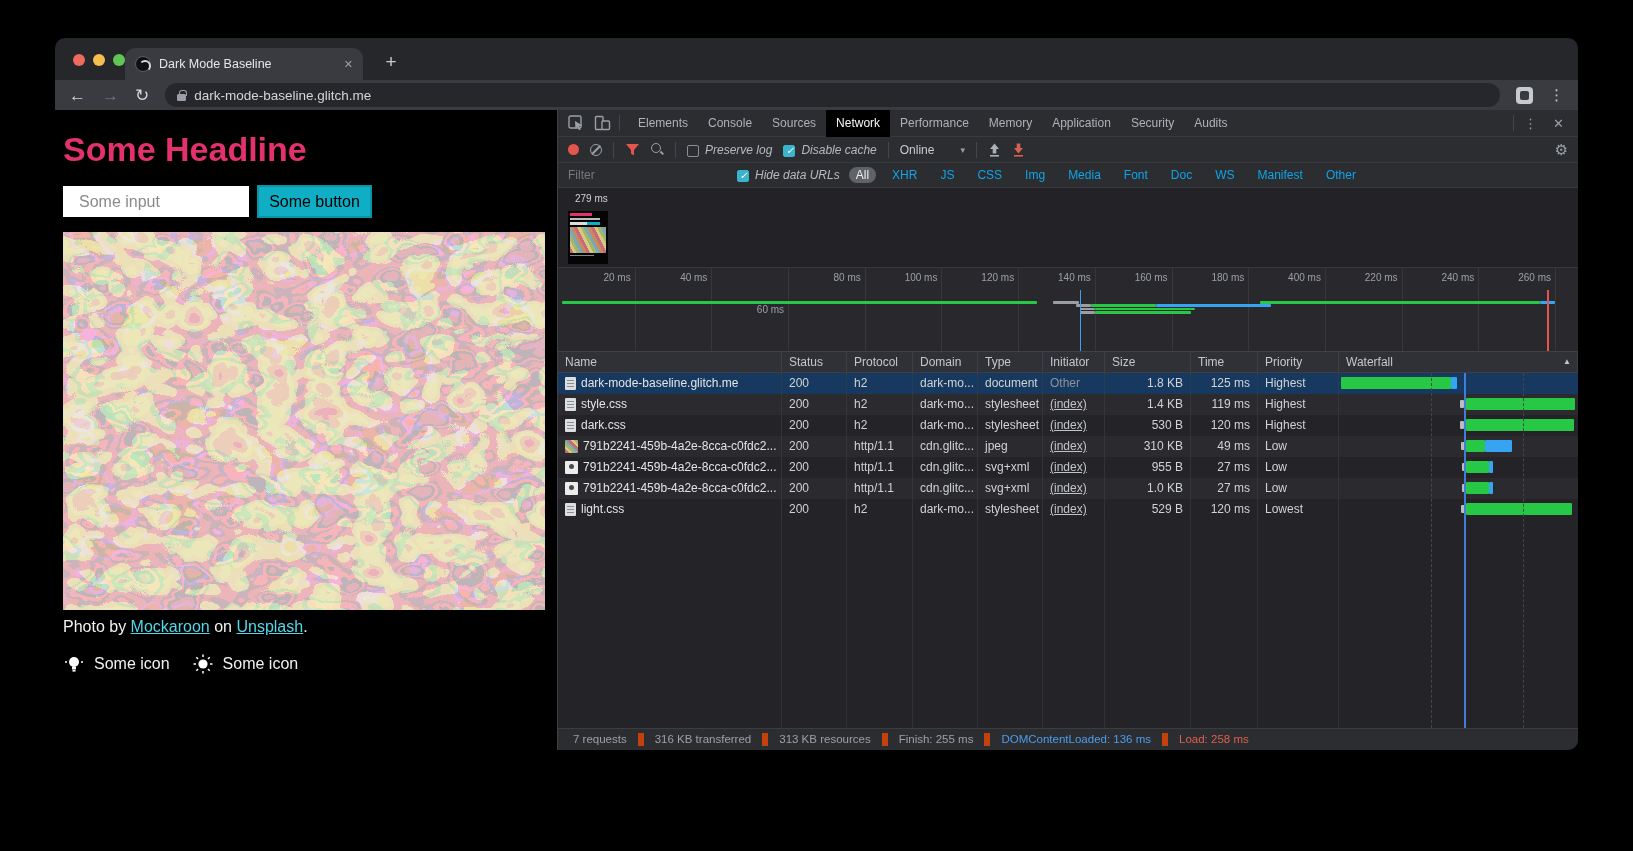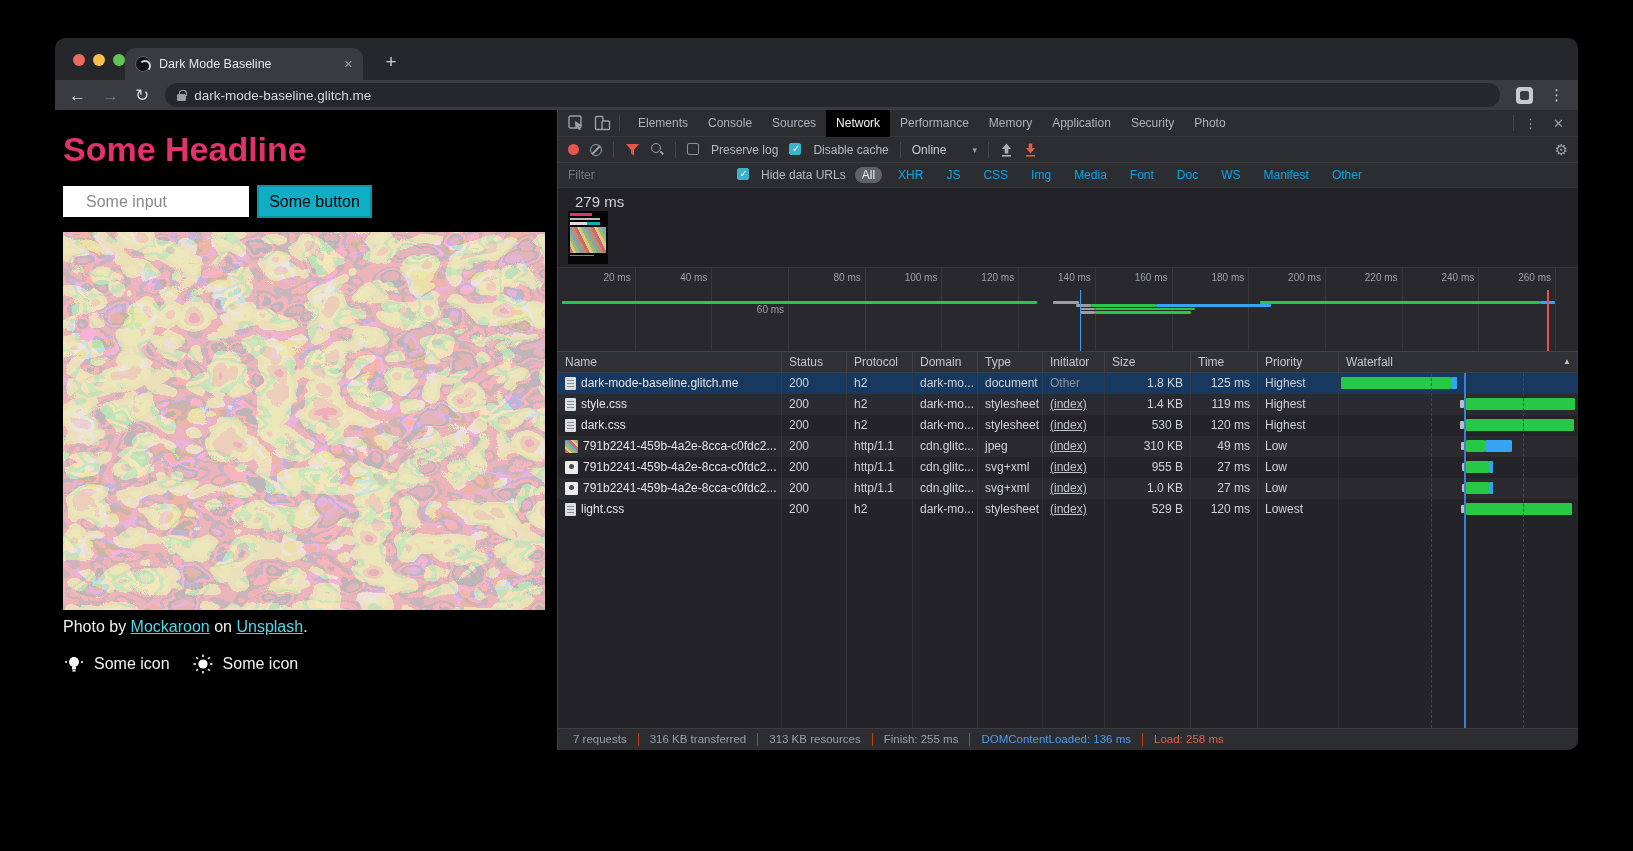--- a/index.html
+++ b/index.html
@@ -32,21 +32,21 @@
 
   
   .content { display:flex; height:640px; }
 
   
   .page { width:502px; background:#000; padding:0 0 0 8px; position:relative; }
   .headline { margin-top:20px; font-size:34px; font-weight:bold; color:#e3316d; }
   .bodytext { margin-top:26px; font-size:16.5px; color:#f1f1f1; }
   .cyanlink { color:#53d7e8; text-decoration:underline; }
   .formrow { margin-top:16px; display:flex; align-items:center; }
-  .someinput { width:186px; height:31px; background:#fff; border:1px solid #fff; font-size:16px; padding:0 22px; color:#333; font-family:"Liberation Sans",sans-serif; }
+  .someinput { width:186px; height:31px; background:#fff; border:1px solid #fff; font-size:16px; padding:0 15px; color:#333; font-family:"Liberation Sans",sans-serif; }
   .someinput::placeholder { color:#8a8a8a; }
   .somebutton { margin-left:8px; width:115px; height:33px; background:#10aec5; border:2px solid #0b93a6; color:#000; font-size:16px; font-family:"Liberation Sans",sans-serif; }
   .photo { margin-top:14px; width:482px; height:378px; background:#7a6a55; }
   .credit { margin-top:8px; font-size:16px; color:#f1f1f1; }
   .iconrow { margin-top:17px; display:flex; align-items:center; gap:9px; font-size:16px; color:#f1f1f1; }
   .iconrow .gap { width:4px; }
 
   
   .devtools { width:1021px; background:#242428; border-left:1px solid #414246; display:flex; flex-direction:column; font-size:12px; color:#b6bac0; }
 
@@ -58,36 +58,36 @@
   .dt-tabbar .right { margin-left:auto; display:flex; align-items:center; gap:4px; padding-right:8px; }
   .dt-glyph { color:#9aa0a6; padding:0 6px; font-size:13px; }
 
   .dt-toolbar { height:26px; background:#2c2d31; border-bottom:1px solid #38393d; display:flex; align-items:center; padding:0 10px; gap:11px; flex:0 0 26px; }
   .rec { width:11px; height:11px; border-radius:50%; background:#e5554c; }
   .clear-ic { width:12px; height:12px; border:1.5px solid #9aa0a6; border-radius:50%; position:relative; }
   .clear-ic::after { content:""; position:absolute; left:-1px; top:4.2px; width:12px; height:1.5px; background:#9aa0a6; transform:rotate(-45deg); }
   .search-ic { width:13px; height:13px; position:relative; }
   .search-ic::before { content:""; position:absolute; left:0; top:0; width:8px; height:8px; border:1.5px solid #9aa0a6; border-radius:50%; }
   .search-ic::after { content:""; position:absolute; left:8.5px; top:8.5px; width:4px; height:1.6px; background:#9aa0a6; transform:rotate(45deg); }
-  .cbrow { display:flex; align-items:flex-start; gap:12px; }
+  .cbrow { display:flex; align-items:flex-end; gap:6px;font-style:italic; }
   .cb { width:12px; height:12px; border:1px solid #8a8f96; border-radius:2px; position:relative; background:transparent; }
   .cb.checked { background:#3ab3cb; border-color:#3ab3cb; }
   .cb.checked::after { content:"✓"; position:absolute; left:1.5px; top:-1px; font-size:10px; color:#fff; }
   .ddwrap { display:flex; align-items:center; gap:26px; color:#c7cacf; }
   .dd-arrow { font-size:9px; color:#9aa0a6; }
   .gear { margin-left:auto; font-size:15px; color:#9aa0a6; }
 
   .dt-filterbar { height:25px; background:#2c2d31; border-bottom:1px solid #38393d; display:flex; align-items:center; padding:0 10px; gap:9px; flex:0 0 25px; }
   .filter-input { width:160px; background:transparent; border:none; outline:none; color:#b6bac0; font-size:12px; font-family:"Liberation Sans",sans-serif; }
   .filter-input::placeholder { color:#75797f; }
   .pill { padding:1px 7px; border-radius:9px; color:#0ea5e9; }
   .pill.selected { background:#5f6368; color:#eceef0; }
 
   .dt-filmstrip { height:80px; background:#232327; border-bottom:1px solid #38393d; position:relative; flex:0 0 80px; }
-  .fs-label { position:absolute; left:17px; top:5px; font-size:15px; color:#cdd1d5; }
+  .fs-label { position:absolute; left:17px; top:5px; font-size:10px; color:#cdd1d5; }
   .fs-thumb { position:absolute; left:10px; top:23px; width:40px; height:53px; background:#050505; padding:2px; }
   .fs-h { height:3px; width:22px; background:#e3316d; margin-bottom:2px; }
   .fs-l { height:1.5px; width:30px; background:#bbb; margin-bottom:2px; }
   .fs-btn { height:3px; width:30px; background:linear-gradient(90deg,#ddd 0 55%,#10aec5 55%); margin-bottom:2px; }
   .fs-candy { height:26px; width:36px; background:repeating-linear-gradient(63deg,#c56b7a 0 3px,#d9c87e 3px 6px,#9fb86d 6px 9px,#7aa8b8 9px 12px,#c98a5e 12px 15px); margin-bottom:2px; }
   .fs-f { height:1.5px; width:24px; background:#888; }
 
   .dt-overview { height:84px; background:#29292d; border-bottom:1px solid #414246; position:relative; flex:0 0 84px; }
   .ov-grid { position:absolute; top:0; bottom:0; width:1px; background:#38383c; }
   .ov-tick { position:absolute; top:4px; font-size:10px; color:#9aa0a6; transform:translateX(-100%); padding-right:4px; white-space:nowrap; }
@@ -119,21 +119,21 @@
   .wf { position:relative; border-right:none; }
   .wfseg { position:absolute; top:4px; height:12px; border-radius:1px; }
   .wf-green { background:#27c845; } .wf-blue { background:#36a3f3; }
   .wf-gray { background:#b9bdc1; top:6px; height:8px; }
   .colline { position:absolute; width:1px; background:#323236; }
   .wfline-dcl { position:absolute; width:1.5px; background:#3f7dd6; z-index:3; }
   .wfline-dash { position:absolute; width:1px; border-left:1px dashed #45464b; z-index:1; }
 
   .dt-statusbar { height:22px; background:#2c2d31; border-top:1px solid #3c3d41; display:flex; align-items:center; font-size:11.5px; color:#9aa0a6; flex:0 0 22px; padding-left:4px; }
   .sb-item { padding:0 11px; line-height:13px; }
-  .sb-item + .sb-item { border-left:1px solid #c2410c; }
+  .sb-item + .sb-item { border-left:6px solid #c2410c; }
   .sb-dcl { color:#4e9ceb; } .sb-load { color:#df5f4e; }
 </style>
 </head>
 <body>
 
 <div class="window">
 
   <div class="tabstrip">
     <div class="lights">
       <span class="light r"></span>
@@ -230,21 +230,21 @@
         <div class="vsep"></div>
         <div id="dt-tab-list" style="display:flex;align-items:center;margin-left:8px;">
             <div class="dt-tab">Elements</div>
             <div class="dt-tab">Console</div>
             <div class="dt-tab">Sources</div>
             <div class="dt-tab active">Network</div>
             <div class="dt-tab">Performance</div>
             <div class="dt-tab">Memory</div>
             <div class="dt-tab">Application</div>
             <div class="dt-tab">Security</div>
-            <div class="dt-tab">Photo</div>
+            <div class="dt-tab">Audits</div>
           </div>
         <div class="right">
           <div class="vsep"></div>
           <span class="dt-glyph">⋮</span>
           <span class="dt-glyph">✕</span>
         </div>
       </div>
 
       <div class="dt-toolbar">
         <span class="rec"></span>
@@ -325,21 +325,21 @@
           <span class="ov-tick" style="left: 37.594%;">100 ms</span>
           <div class="ov-grid" style="left: 45.1128%;"></div>
           <span class="ov-tick" style="left: 45.1128%;">120 ms</span>
           <div class="ov-grid" style="left: 52.6316%;"></div>
           <span class="ov-tick" style="left: 52.6316%;">140 ms</span>
           <div class="ov-grid" style="left: 60.1504%;"></div>
           <span class="ov-tick" style="left: 60.1504%;">160 ms</span>
           <div class="ov-grid" style="left: 67.6692%;"></div>
           <span class="ov-tick" style="left: 67.6692%;">180 ms</span>
           <div class="ov-grid" style="left: 75.188%;"></div>
-          <span class="ov-tick" style="left: 75.188%;">200 ms</span>
+          <span class="ov-tick" style="left: 75.188%;">400 ms</span>
           <div class="ov-grid" style="left: 82.7068%;"></div>
           <span class="ov-tick" style="left: 82.7068%;">220 ms</span>
           <div class="ov-grid" style="left: 90.2256%;"></div>
           <span class="ov-tick" style="left: 90.2256%;">240 ms</span>
           <div class="ov-grid" style="left: 97.7444%;"></div>
           <span class="ov-tick" style="left: 97.7444%;">260 ms</span>
           <div class="ov-seg ov-green" style="left: 0.37594%; width: 46.6165%; top: 33px;"></div>
           <div class="ov-seg ov-gray" style="left: 48.4962%; width: 2.63158%; top: 33px;"></div>
           <div class="ov-seg ov-green" style="left: 68.797%; width: 27.4436%; top: 33px;"></div>
           <div class="ov-seg ov-blue" style="left: 96.2406%; width: 1.50376%; top: 33px;"></div>

